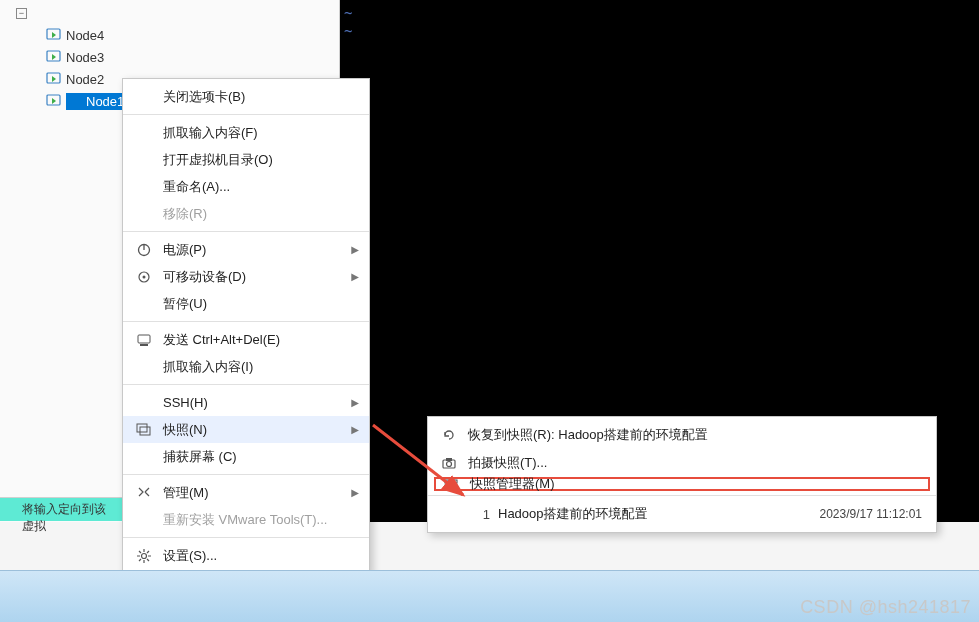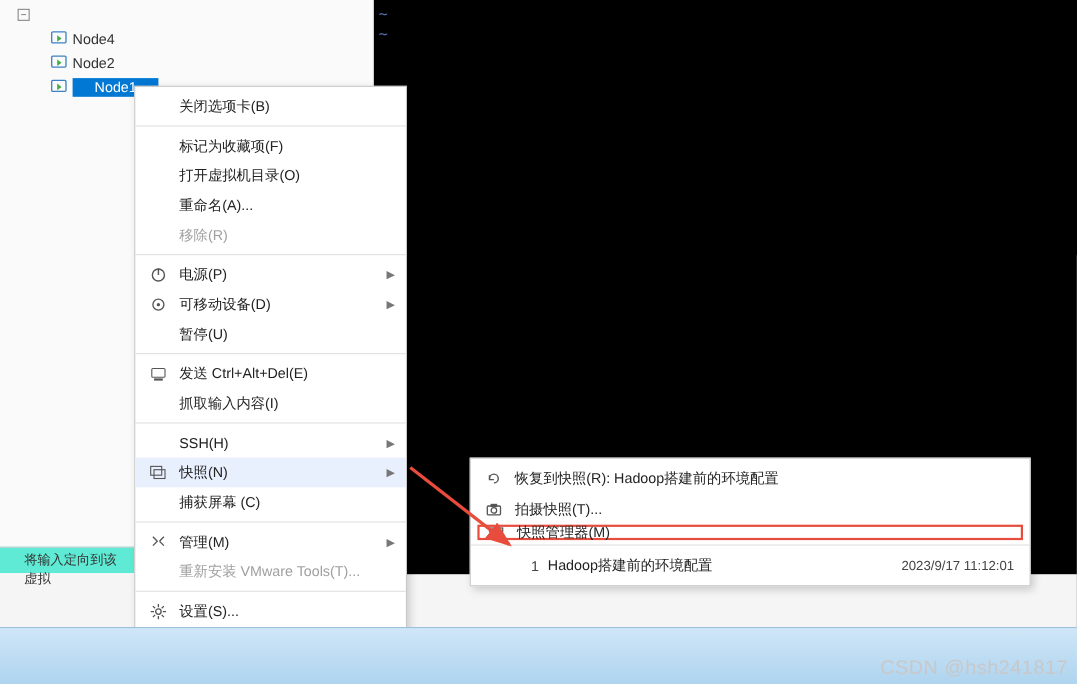--- a/index.html
+++ b/index.html
@@ -208,20 +208,29 @@
       </span>
       <span class="label">Node4</span>
     </div>
     <div class="tree-node">
       <span class="vm-icon">
         <svg viewBox="0 0 16 16">
             <rect x="1" y="2" width="13" height="10" rx="1" fill="none" stroke="#3b82c4" stroke-width="1.2"></rect>
             <path d="M6 5 L10 8 L6 11 Z" fill="#3fae49"></path>
           </svg>
       </span>
+      <span class="label">Node3</span>
+    </div>
+    <div class="tree-node">
+      <span class="vm-icon">
+        <svg viewBox="0 0 16 16">
+            <rect x="1" y="2" width="13" height="10" rx="1" fill="none" stroke="#3b82c4" stroke-width="1.2"></rect>
+            <path d="M6 5 L10 8 L6 11 Z" fill="#3fae49"></path>
+          </svg>
+      </span>
       <span class="label">Node2</span>
     </div>
     <div class="tree-node selected">
       <span class="vm-icon">
         <svg viewBox="0 0 16 16">
             <rect x="1" y="2" width="13" height="10" rx="1" fill="none" stroke="#3b82c4" stroke-width="1.2"></rect>
             <path d="M6 5 L10 8 L6 11 Z" fill="#3fae49"></path>
           </svg>
       </span>
       <span class="label">Node1</span>
@@ -239,21 +248,21 @@
 </div>
 
 <div class="context-menu">
   <div class="menu-item">
     <span class="menu-icon"></span>
     <span class="menu-label">关闭选项卡(B)</span>
   </div>
   <div class="menu-sep"></div>
   <div class="menu-item">
     <span class="menu-icon"></span>
-    <span class="menu-label">标记为收藏项(F)</span>
+    <span class="menu-label">抓取输入内容(F)</span>
   </div>
   <div class="menu-item">
     <span class="menu-icon"></span>
     <span class="menu-label">打开虚拟机目录(O)</span>
   </div>
   <div class="menu-item">
     <span class="menu-icon"></span>
     <span class="menu-label">重命名(A)...</span>
   </div>
   <div class="menu-item disabled">

